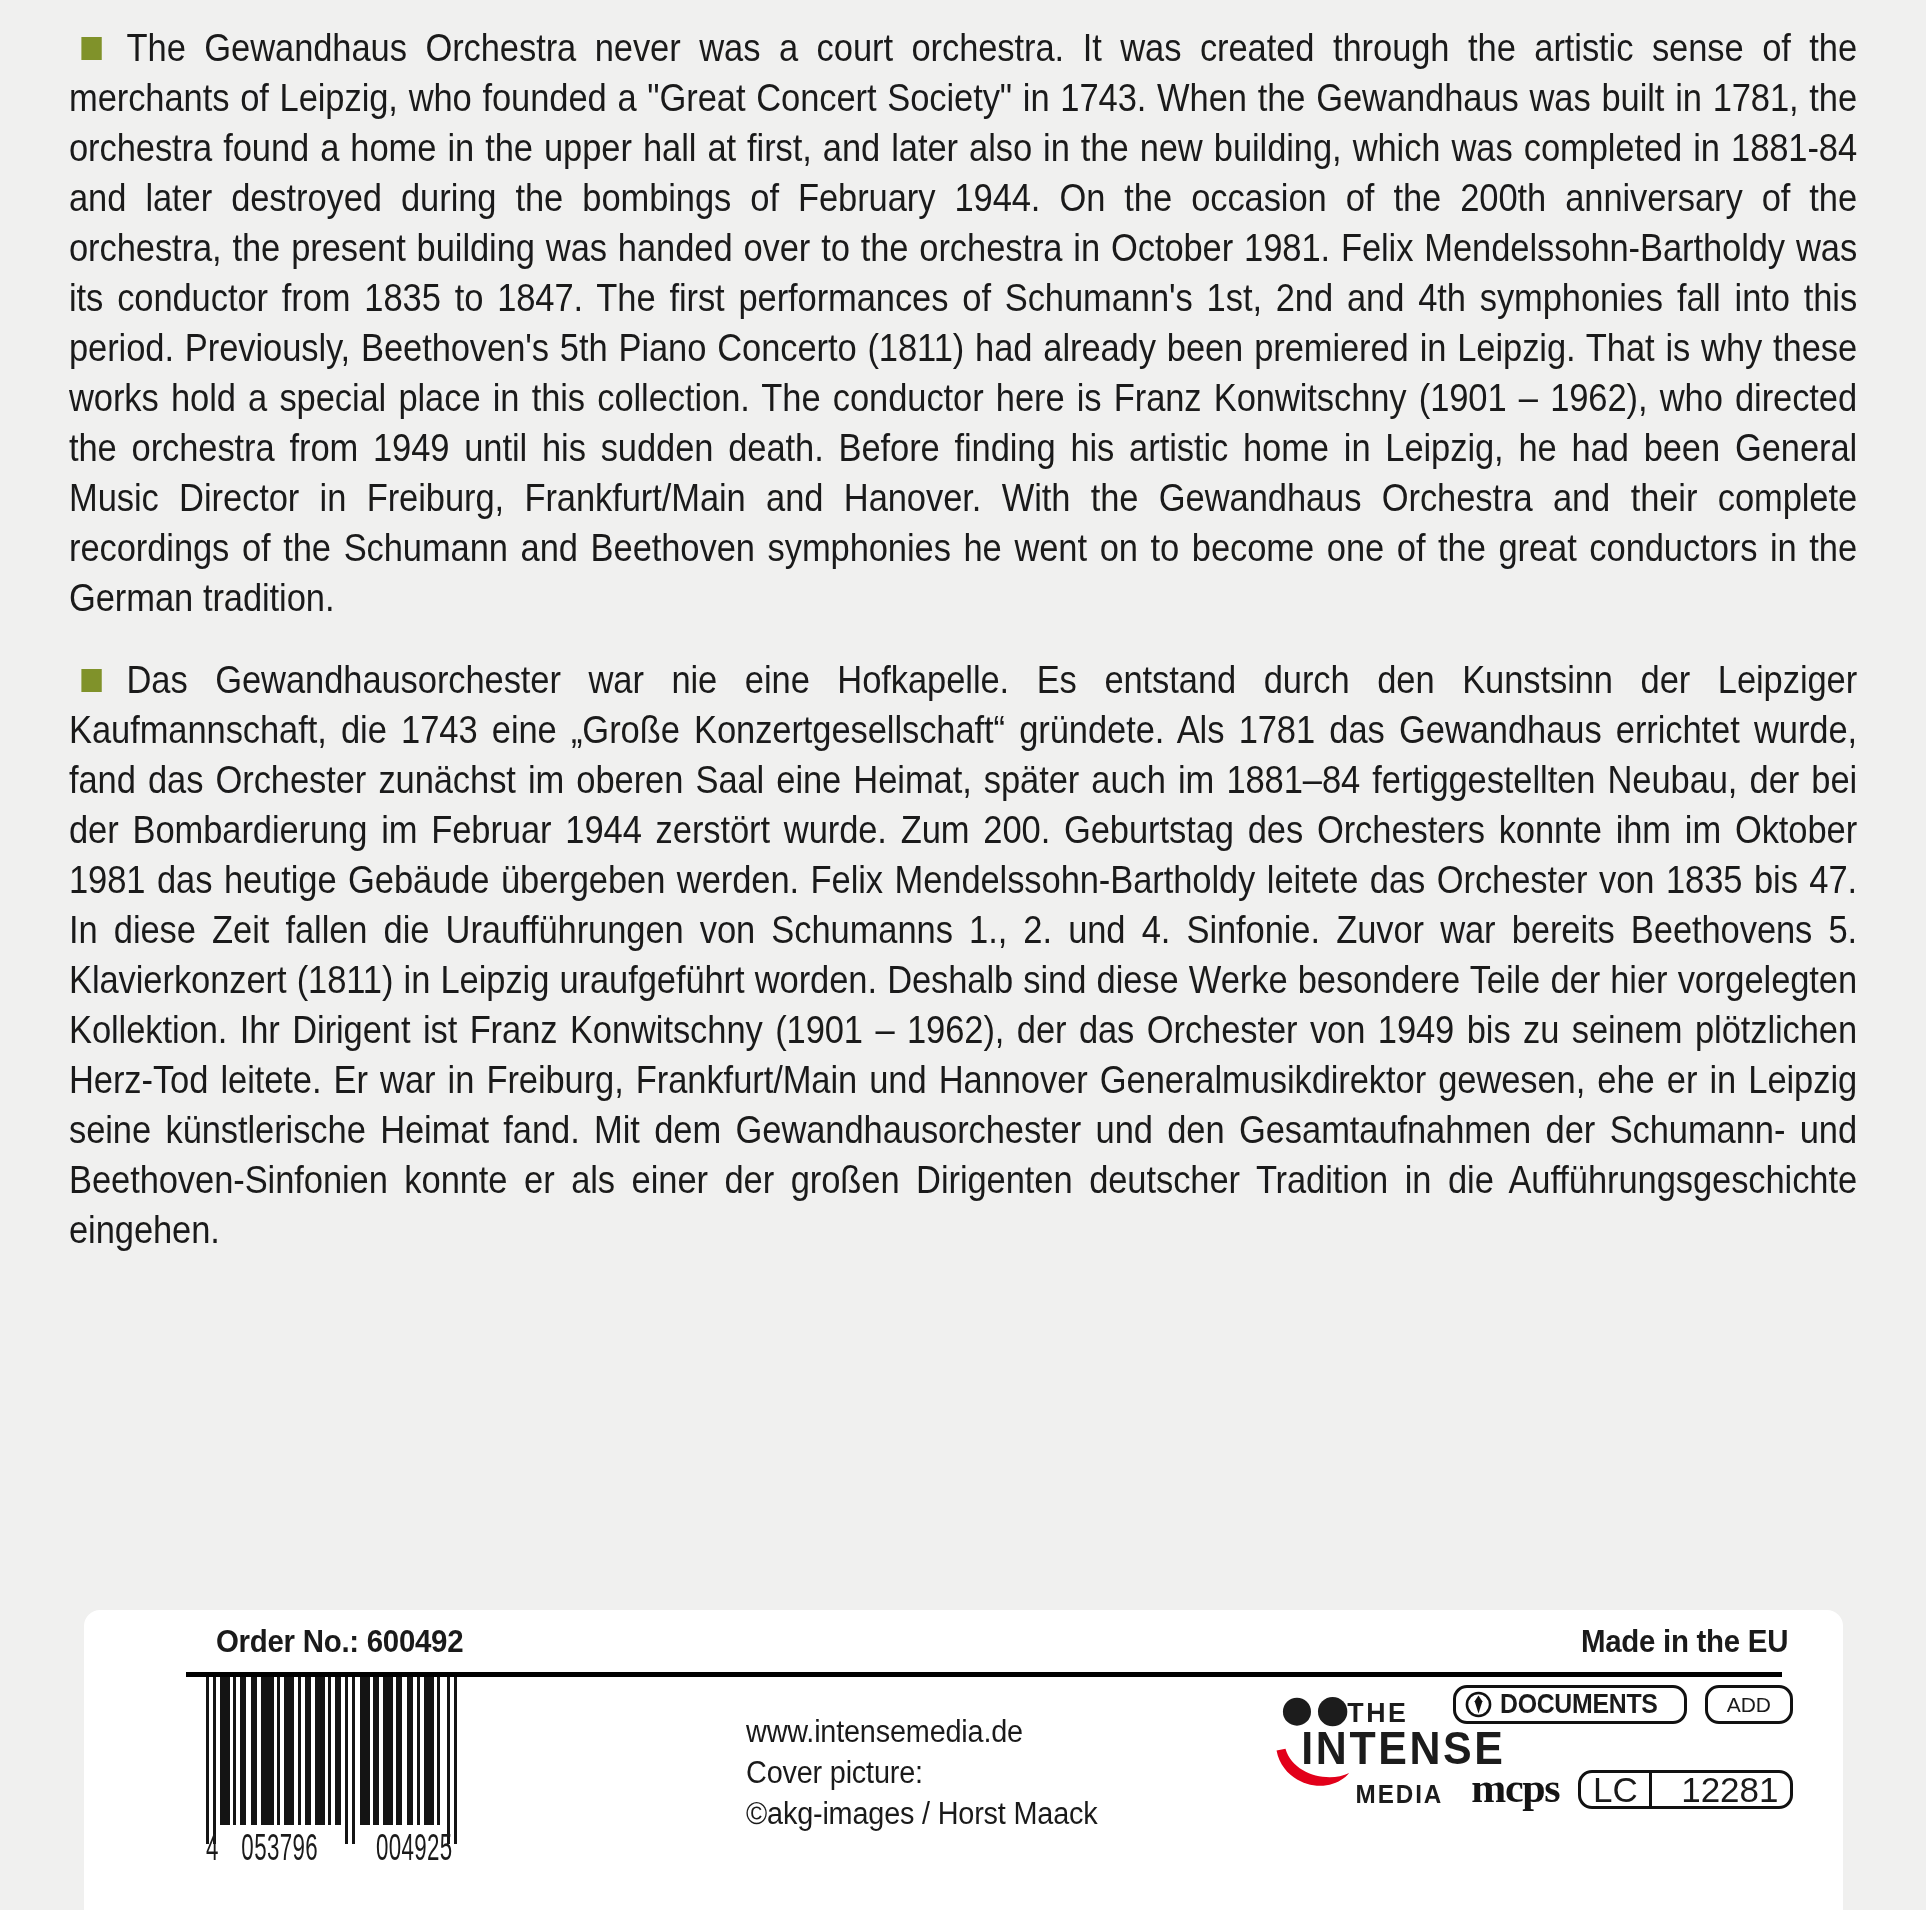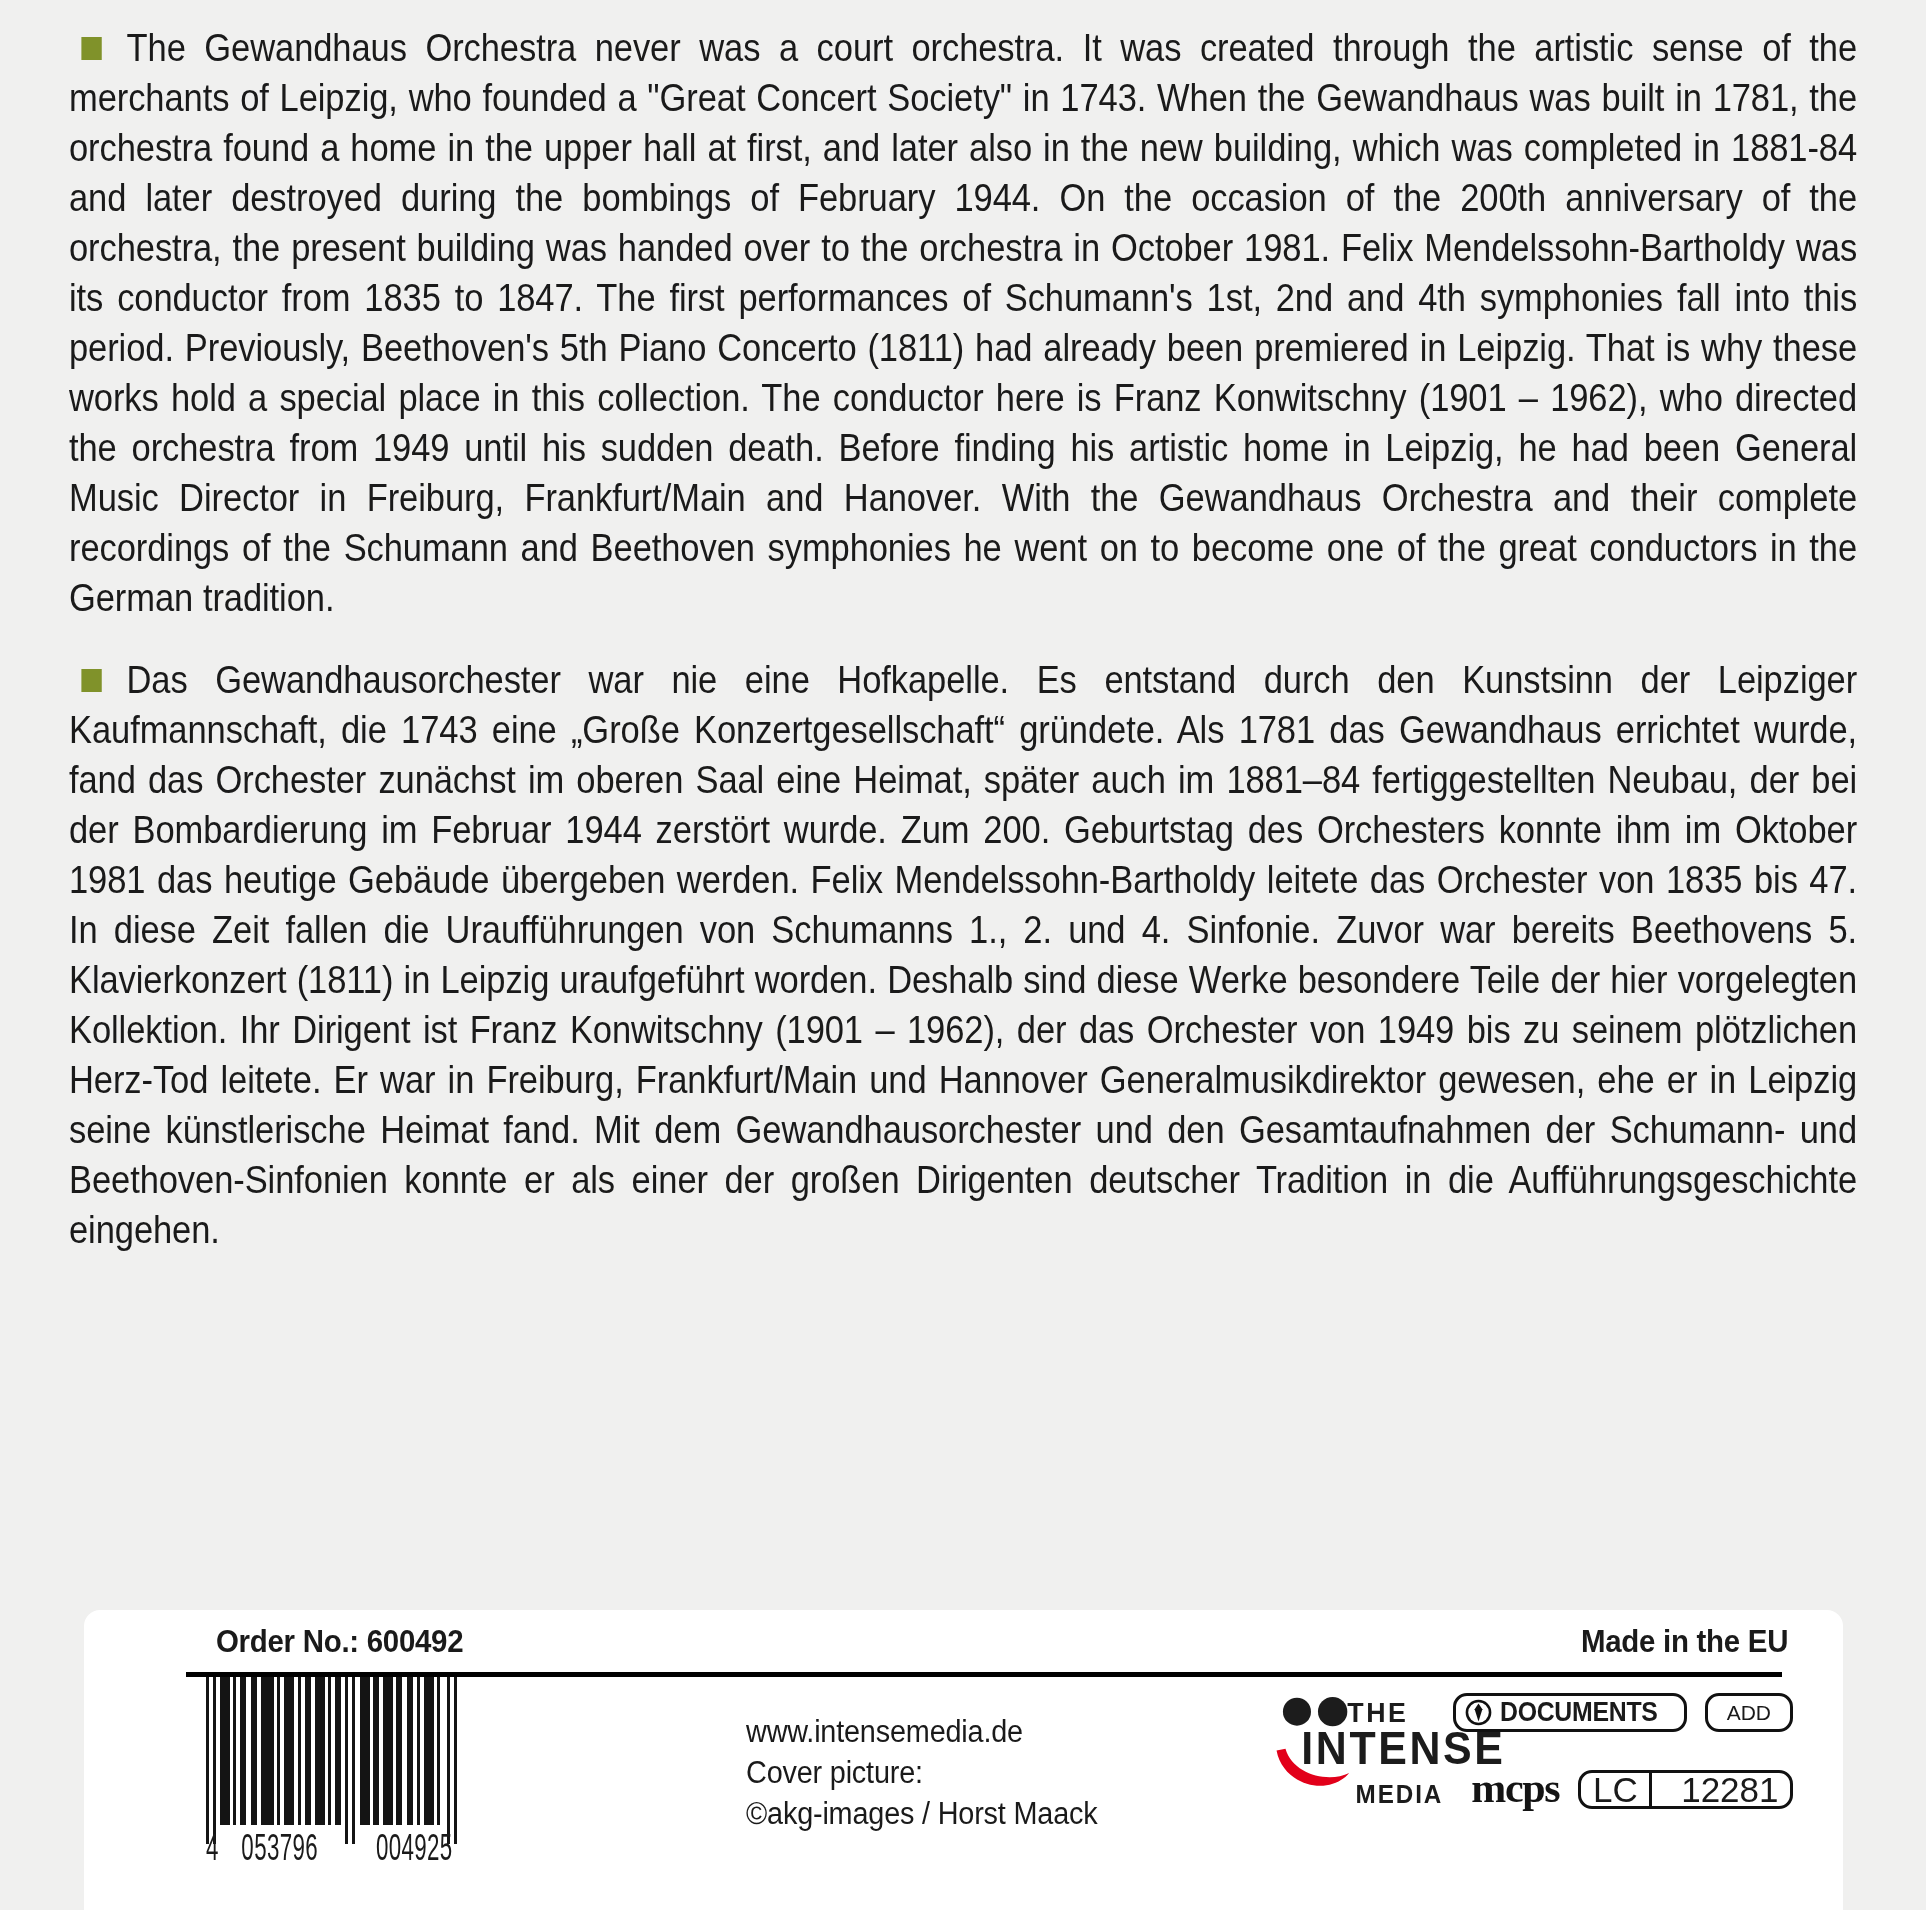--- a/index.html
+++ b/index.html
@@ -162,21 +162,21 @@
   .badges {
     position: absolute;
     right: 50px;
     top: 75px;
     width: 395px;
     height: 146px;
   }
   .badge-row1 {
     position: absolute;
     right: 0;
-    top: 8px;
+    top: 0;
     display: flex;
     align-items: center;
     gap: 18px;
   }
   .badge-row2 {
     position: absolute;
     right: 0;
     top: 83px;
     display: flex;
     align-items: center;

